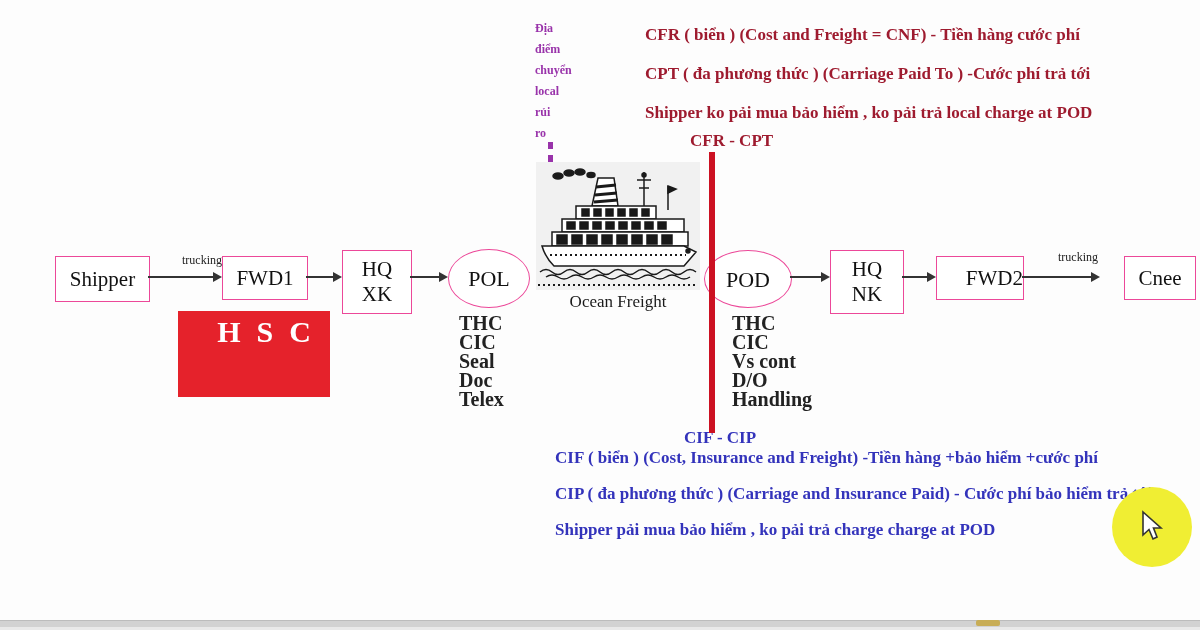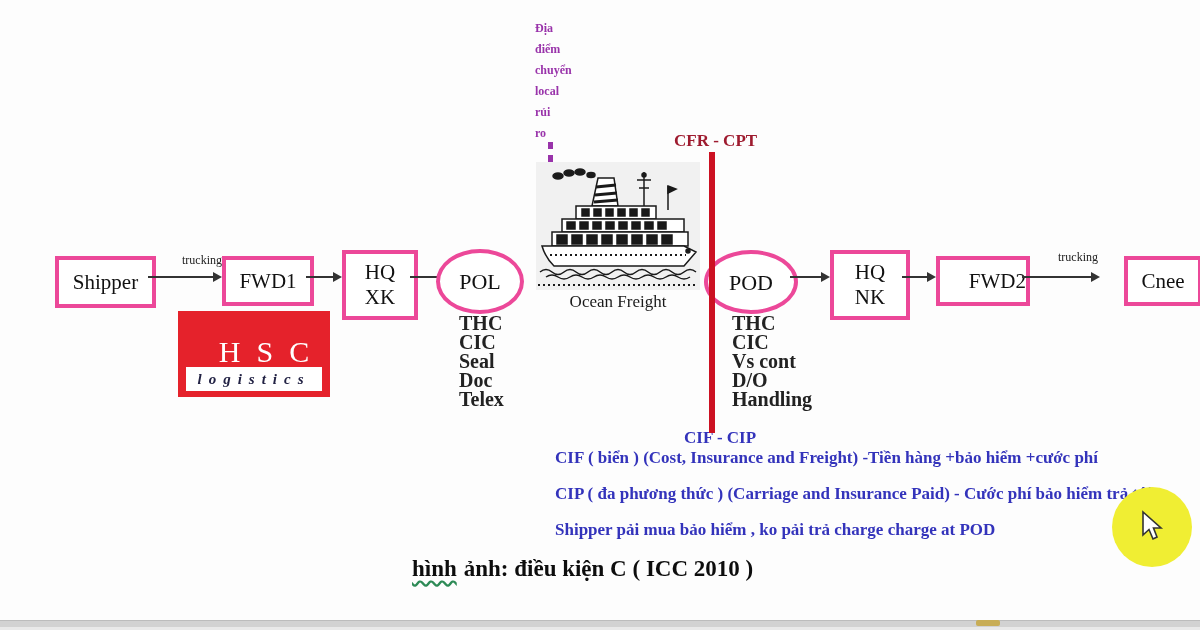--- a/index.html
+++ b/index.html
@@ -10,45 +10,45 @@
   .risk-label{position:absolute;left:535px;top:18px;width:80px;font-size:12px;font-weight:bold;
               color:#9933aa;line-height:21px;}
   .risk-label span{display:block;}
   .dashed-line{position:absolute;left:548px;top:142px;width:5px;height:112px;
                background:repeating-linear-gradient(to bottom,#9933aa 0 7px,transparent 7px 13px);}
 
   
   .cfr-block{position:absolute;left:645px;top:25px;display:flex;flex-direction:column;gap:19px;}
   .dr{color:#9e1b2f;font-weight:bold;font-size:17px;white-space:nowrap;}
   .divider-label{position:absolute;font-weight:bold;font-size:17px;white-space:nowrap;}
-  .cfr-divider{left:674px;top:131px;color:#9e1b2f;}
+  .cfr-divider{left:690px;top:131px;color:#9e1b2f;}
   .red-line{position:absolute;left:709px;top:152px;width:6px;height:281px;background:#cc1122;z-index:5;}
 
   
   .cif-divider{left:684px;top:428px;color:#3333bb;}
   .cif-block{position:absolute;left:555px;top:448px;display:flex;flex-direction:column;gap:16px;}
   .bl{color:#3333bb;font-weight:bold;font-size:17px;white-space:nowrap;}
 
   
-  .box{position:absolute;border:4px solid #ec4899;background:#fff;display:flex;flex-direction:column;
+  .box{position:absolute;border:1px solid #ec4899;background:#fff;display:flex;flex-direction:column;
        align-items:center;justify-content:center;font-size:21px;color:#111;line-height:25px;}
   .ellipse{border-radius:50%;}
   .arrow{position:absolute;height:2px;background:#333;top:276px;}
   .arrow::after{content:"";position:absolute;right:-8px;top:-4px;border-left:9px solid #333;
                 border-top:5px solid transparent;border-bottom:5px solid transparent;}
   .trucking{position:absolute;top:253px;font-size:12px;color:#222;text-align:right;}
   .charges{position:absolute;font-size:20px;font-weight:bold;color:#222;line-height:19px;}
   .charges span{display:block;}
   .ocean-label{position:absolute;left:540px;top:292px;width:156px;text-align:center;font-size:17px;color:#1a1a1a;}
   .ship-panel{position:absolute;left:536px;top:162px;width:164px;height:128px;background:#f1f1f1;}
 
   
   .logo{position:absolute;left:178px;top:311px;width:152px;height:86px;background:#e5222b;}
-  .logo-initials{position:absolute;left:0;right:0;top:24px;text-align:center;color:#fff;
-                 font-weight:normal;font-size:30px;letter-spacing:16px;text-indent:16px;padding-left:20px;}
+  .logo-initials{position:absolute;left:0;right:0;top:4px;text-align:center;color:#fff;
+                 font-weight:bold;font-size:30px;letter-spacing:16px;text-indent:16px;padding-left:20px;}
   .logo-band{position:absolute;left:8px;right:8px;bottom:6px;height:24px;background:#fff;
              display:flex;align-items:center;justify-content:center;}
   .logo-band span{font-style:italic;font-weight:bold;font-size:15px;letter-spacing:7px;color:#222244;}
 
   
   .caption{position:absolute;left:412px;top:556px;font-size:23px;font-weight:bold;color:#0d0d0d;white-space:nowrap;}
   .caption .misspelled{text-decoration:underline wavy #2e8b57;text-underline-offset:4px;}
   .caption .rest{margin-left:7px;}
 
   
@@ -70,41 +70,46 @@
   <div class="risk-label">
     <span>Địa</span>
     <span>điểm</span>
     <span>chuyển</span>
     <span>local</span>
     <span>rủi</span>
     <span>ro</span>
   </div>
   <div class="dashed-line"></div>
 
+  <div class="cfr-block">
+    <div class="dr">CFR ( biển ) (Cost and Freight = CNF) - Tiền hàng cước phí</div>
+    <div class="dr">CPT ( đa phương thức ) (Carriage Paid To ) -Cước phí trả tới</div>
+    <div class="dr">Shipper ko pải mua bảo hiểm , ko pải trả local charge at POD</div>
+  </div>
   <div class="divider-label cfr-divider">CFR - CPT</div>
   <div class="red-line"></div>
 
   <div class="box" style="left:55px;top:256px;width:93px;height:44px;">
     <span>Shipper</span>
   </div>
   <div class="trucking" style="left:146px;width:76px;">trucking</div>
   <div class="arrow" style="left:148px;width:66px;"></div>
 
   <div class="box" style="left:222px;top:256px;width:84px;height:42px;">
     <span>FWD1</span>
   </div>
   <div class="arrow" style="left:306px;width:28px;"></div>
 
   <div class="box" style="left:342px;top:250px;width:68px;height:62px;">
     <span>HQ</span>
     <span>XK</span>
   </div>
   <div class="arrow" style="left:410px;width:30px;"></div>
 
-  <div class="box ellipse" style="left:436px;top:249px;width:80px;height:57px;font-size:22px;">
+  <div class="box ellipse" style="left:448px;top:249px;width:80px;height:57px;font-size:22px;">
     <span>POL</span>
   </div>
   <div class="charges" style="left:459px;top:314px;">
     <span>THC</span>
     <span>CIC</span>
     <span>Seal</span>
     <span>Doc</span>
     <span>Telex</span>
   </div>
 
@@ -184,35 +189,29 @@
   </div>
   <div class="trucking" style="left:1022px;width:76px;top:250px;">trucking</div>
   <div class="arrow" style="left:1022px;width:70px;"></div>
 
   <div class="box" style="left:1100px;top:256px;width:70px;height:42px;margin-left:24px;">
     <span>Cnee</span>
   </div>
 
   <div class="logo">
     <div class="logo-initials">HSC</div>
-    <div class="logo-band">
-      <span>logistics</span>
-    </div>
   </div>
 
   <div class="divider-label cif-divider">CIF - CIP</div>
   <div class="cif-block">
     <div class="bl">CIF ( biển ) (Cost, Insurance and Freight) -Tiền hàng +bảo hiểm +cước phí</div>
     <div class="bl">CIP ( đa phương thức ) (Carriage and Insurance Paid) - Cước phí bảo hiểm trả tới</div>
     <div class="bl">Shipper pải mua bảo hiểm , ko pải trả charge charge at POD</div>
   </div>
 
-  <div class="caption">
-    <span class="misspelled">hình</span><span class="rest">ảnh: điều kiện C  ( ICC 2010 )</span>
-  </div>
 
   <div class="highlight-circle"></div>
   <svg class="cursor" width="24" height="32" viewBox="0 0 24 32">
     <path d="M3,2 L3,25 L9,19.5 L13,29 L17,27 L13.5,18 L21,18 Z" fill="#fff" stroke="#333" stroke-width="1.6"></path>
   </svg>
 
   <div class="bottom-bar"></div>
   <div class="bar-item"></div>
   <div class="bottom-bar-under"></div>
 

